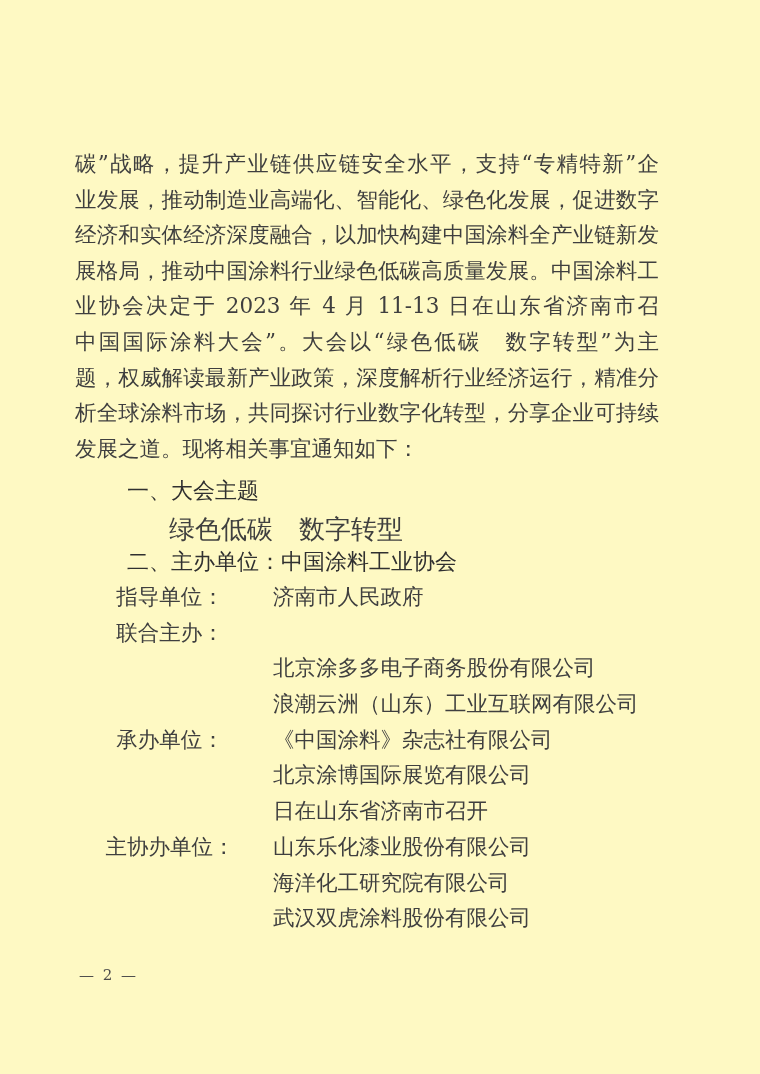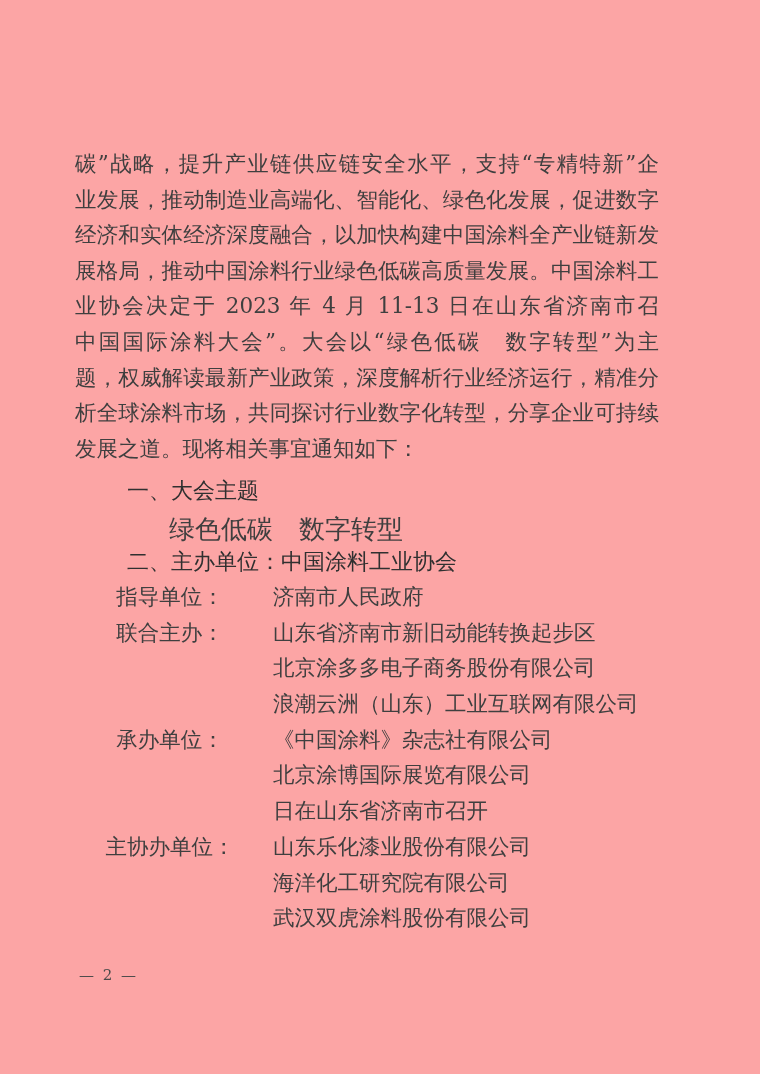--- a/index.html
+++ b/index.html
@@ -1,21 +1,21 @@
 <!DOCTYPE html>
 <html><head>
 <meta charset="utf-8">
 <style>
   html, body { margin: 0; padding: 0; }
   body { background: #ffffff; }
   .page {
     position: relative;
     width: 760px;
     height: 1074px;
-    background: #fca5a5;
+    background: #fef9c3;
     color: #3f3f3f;
     font-family: "DejaVu Serif", "Liberation Serif", serif;
     overflow: hidden;
   }
   .para {
     position: absolute;
     left: 75px;
     top: 146px;
     width: 584px;
     font-size: 21.5px;
@@ -106,21 +106,20 @@
 
   <div class="heading h2">二、主办单位：中国涂料工业协会</div>
 
   <div class="units">
     <div class="row">
       <span class="lbl">指导单位：</span>
       <span class="val">济南市人民政府</span>
     </div>
     <div class="row">
       <span class="lbl">联合主办：</span>
-      <span class="val">山东省济南市新旧动能转换起步区</span>
     </div>
     <div class="row">
       <span class="lbl"></span>
       <span class="val">北京涂多多电子商务股份有限公司</span>
     </div>
     <div class="row">
       <span class="lbl"></span>
       <span class="val">浪潮云洲（山东）工业互联网有限公司</span>
     </div>
     <div class="row">

